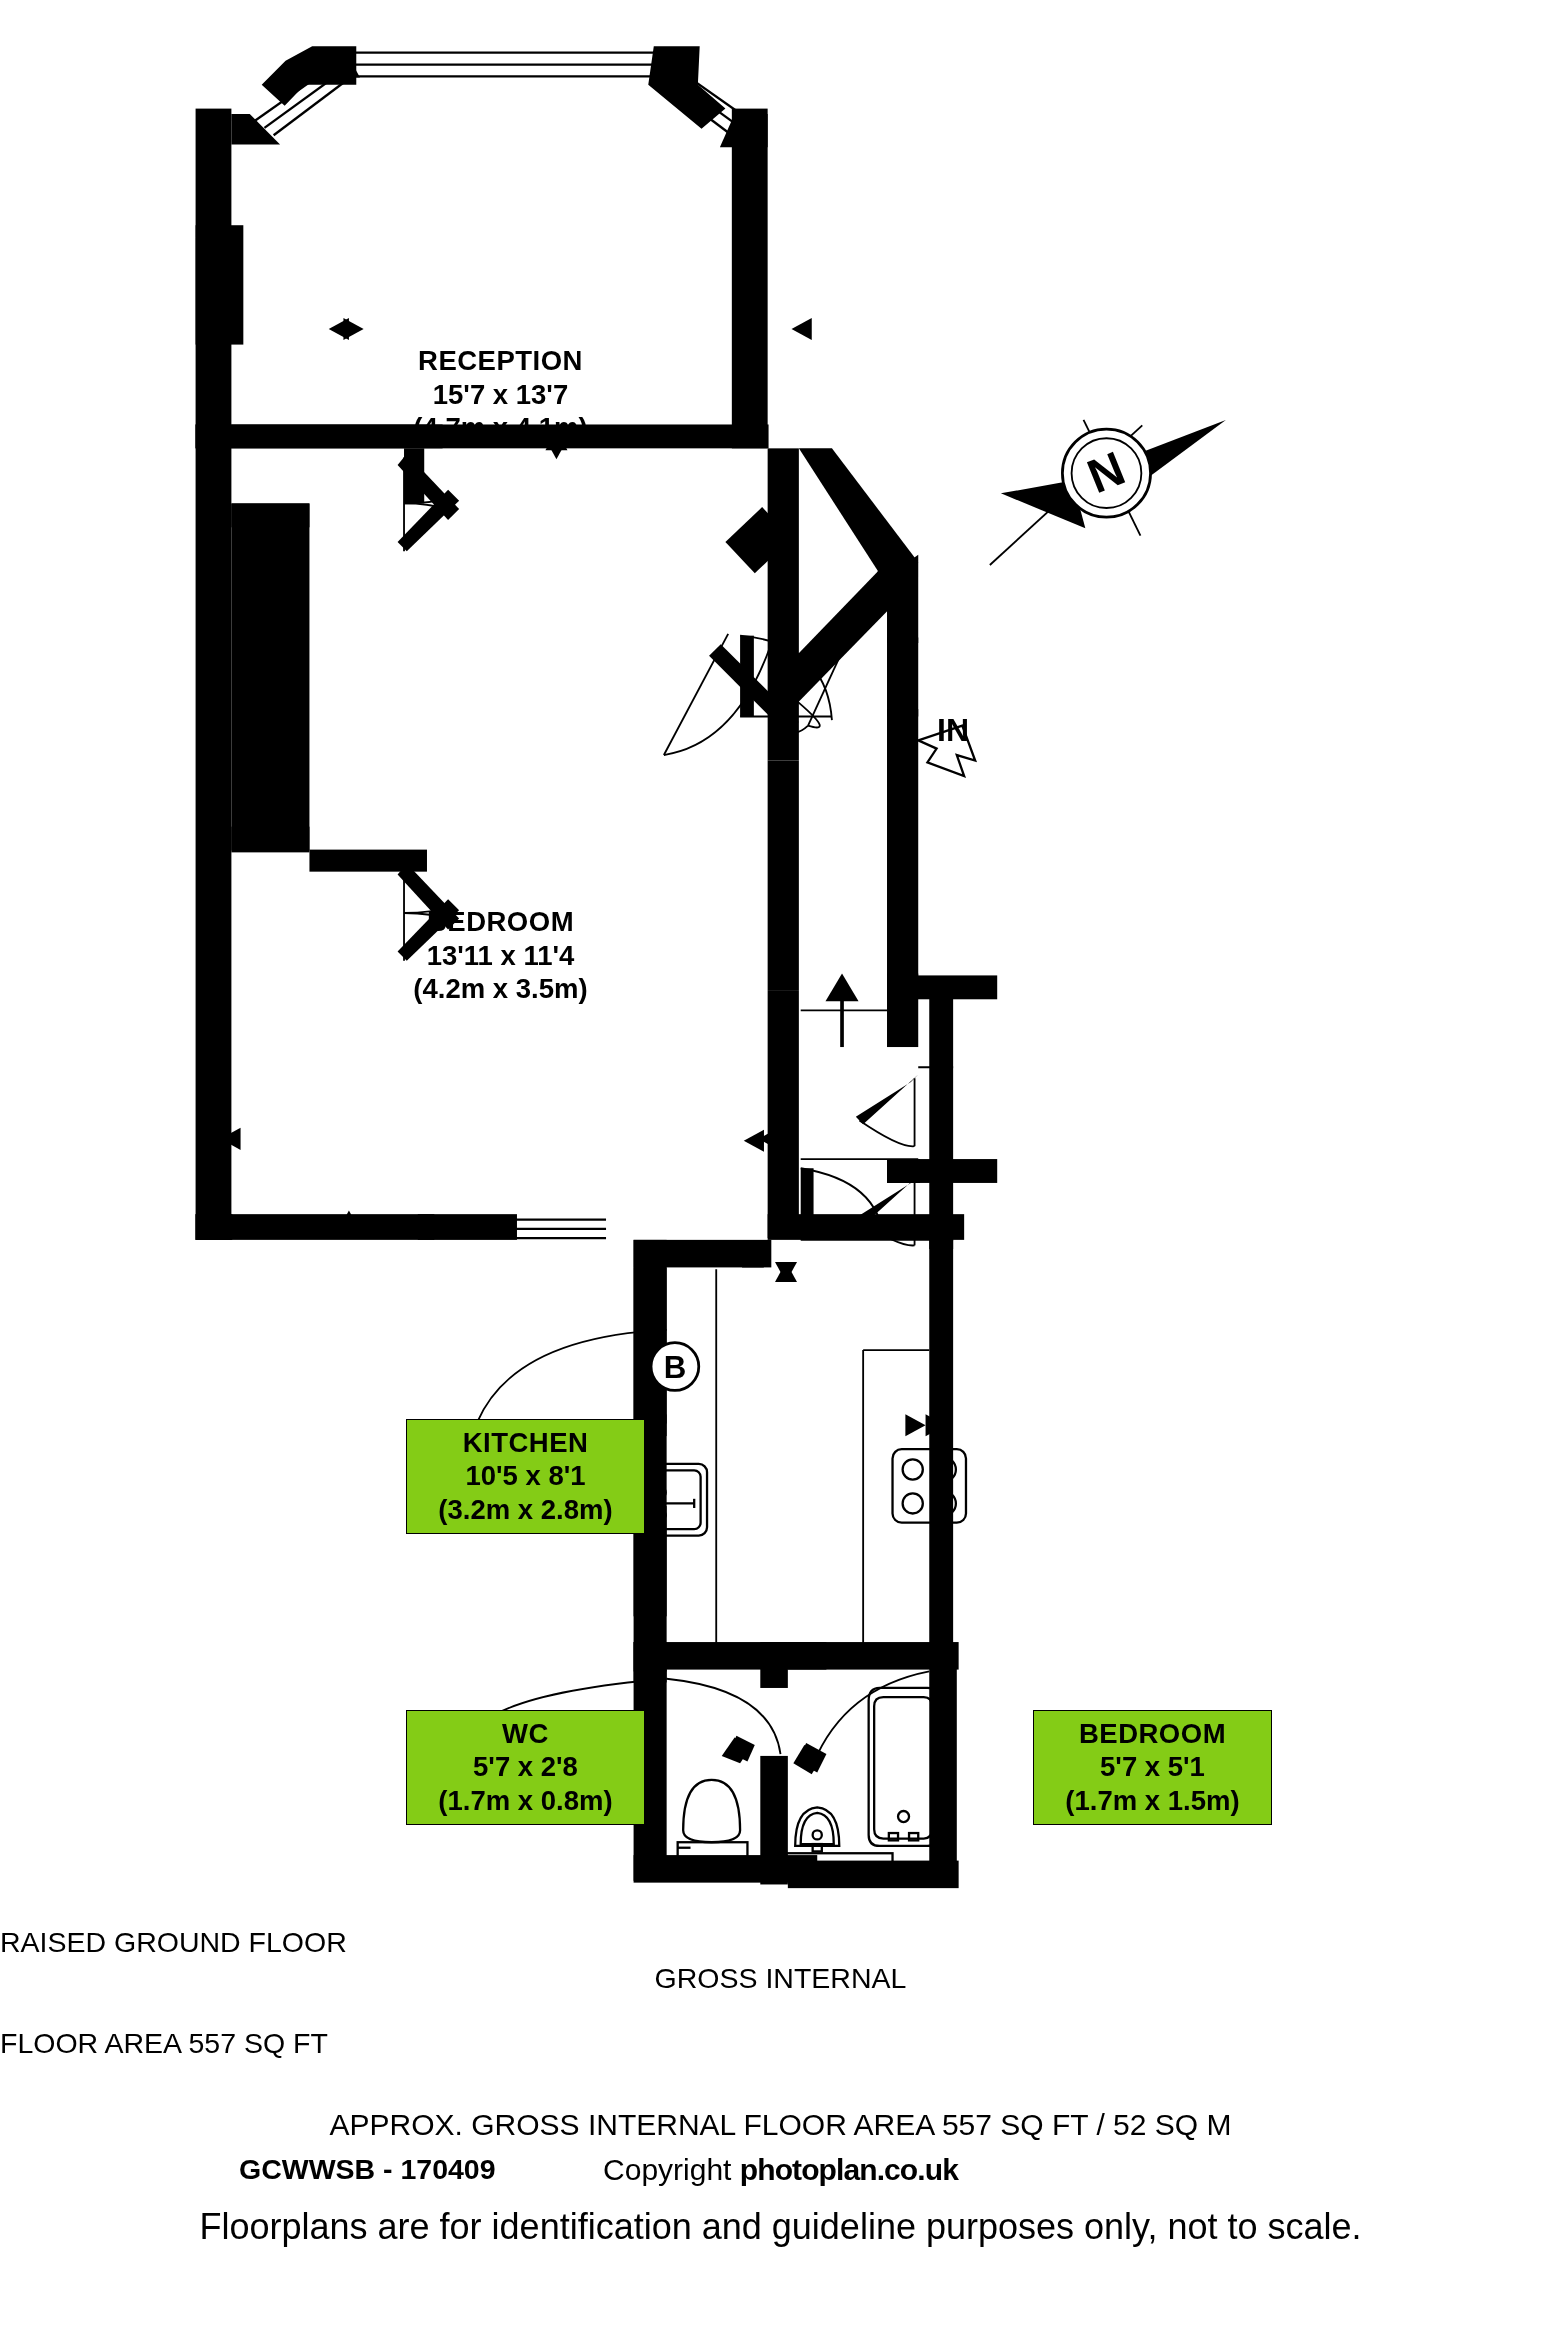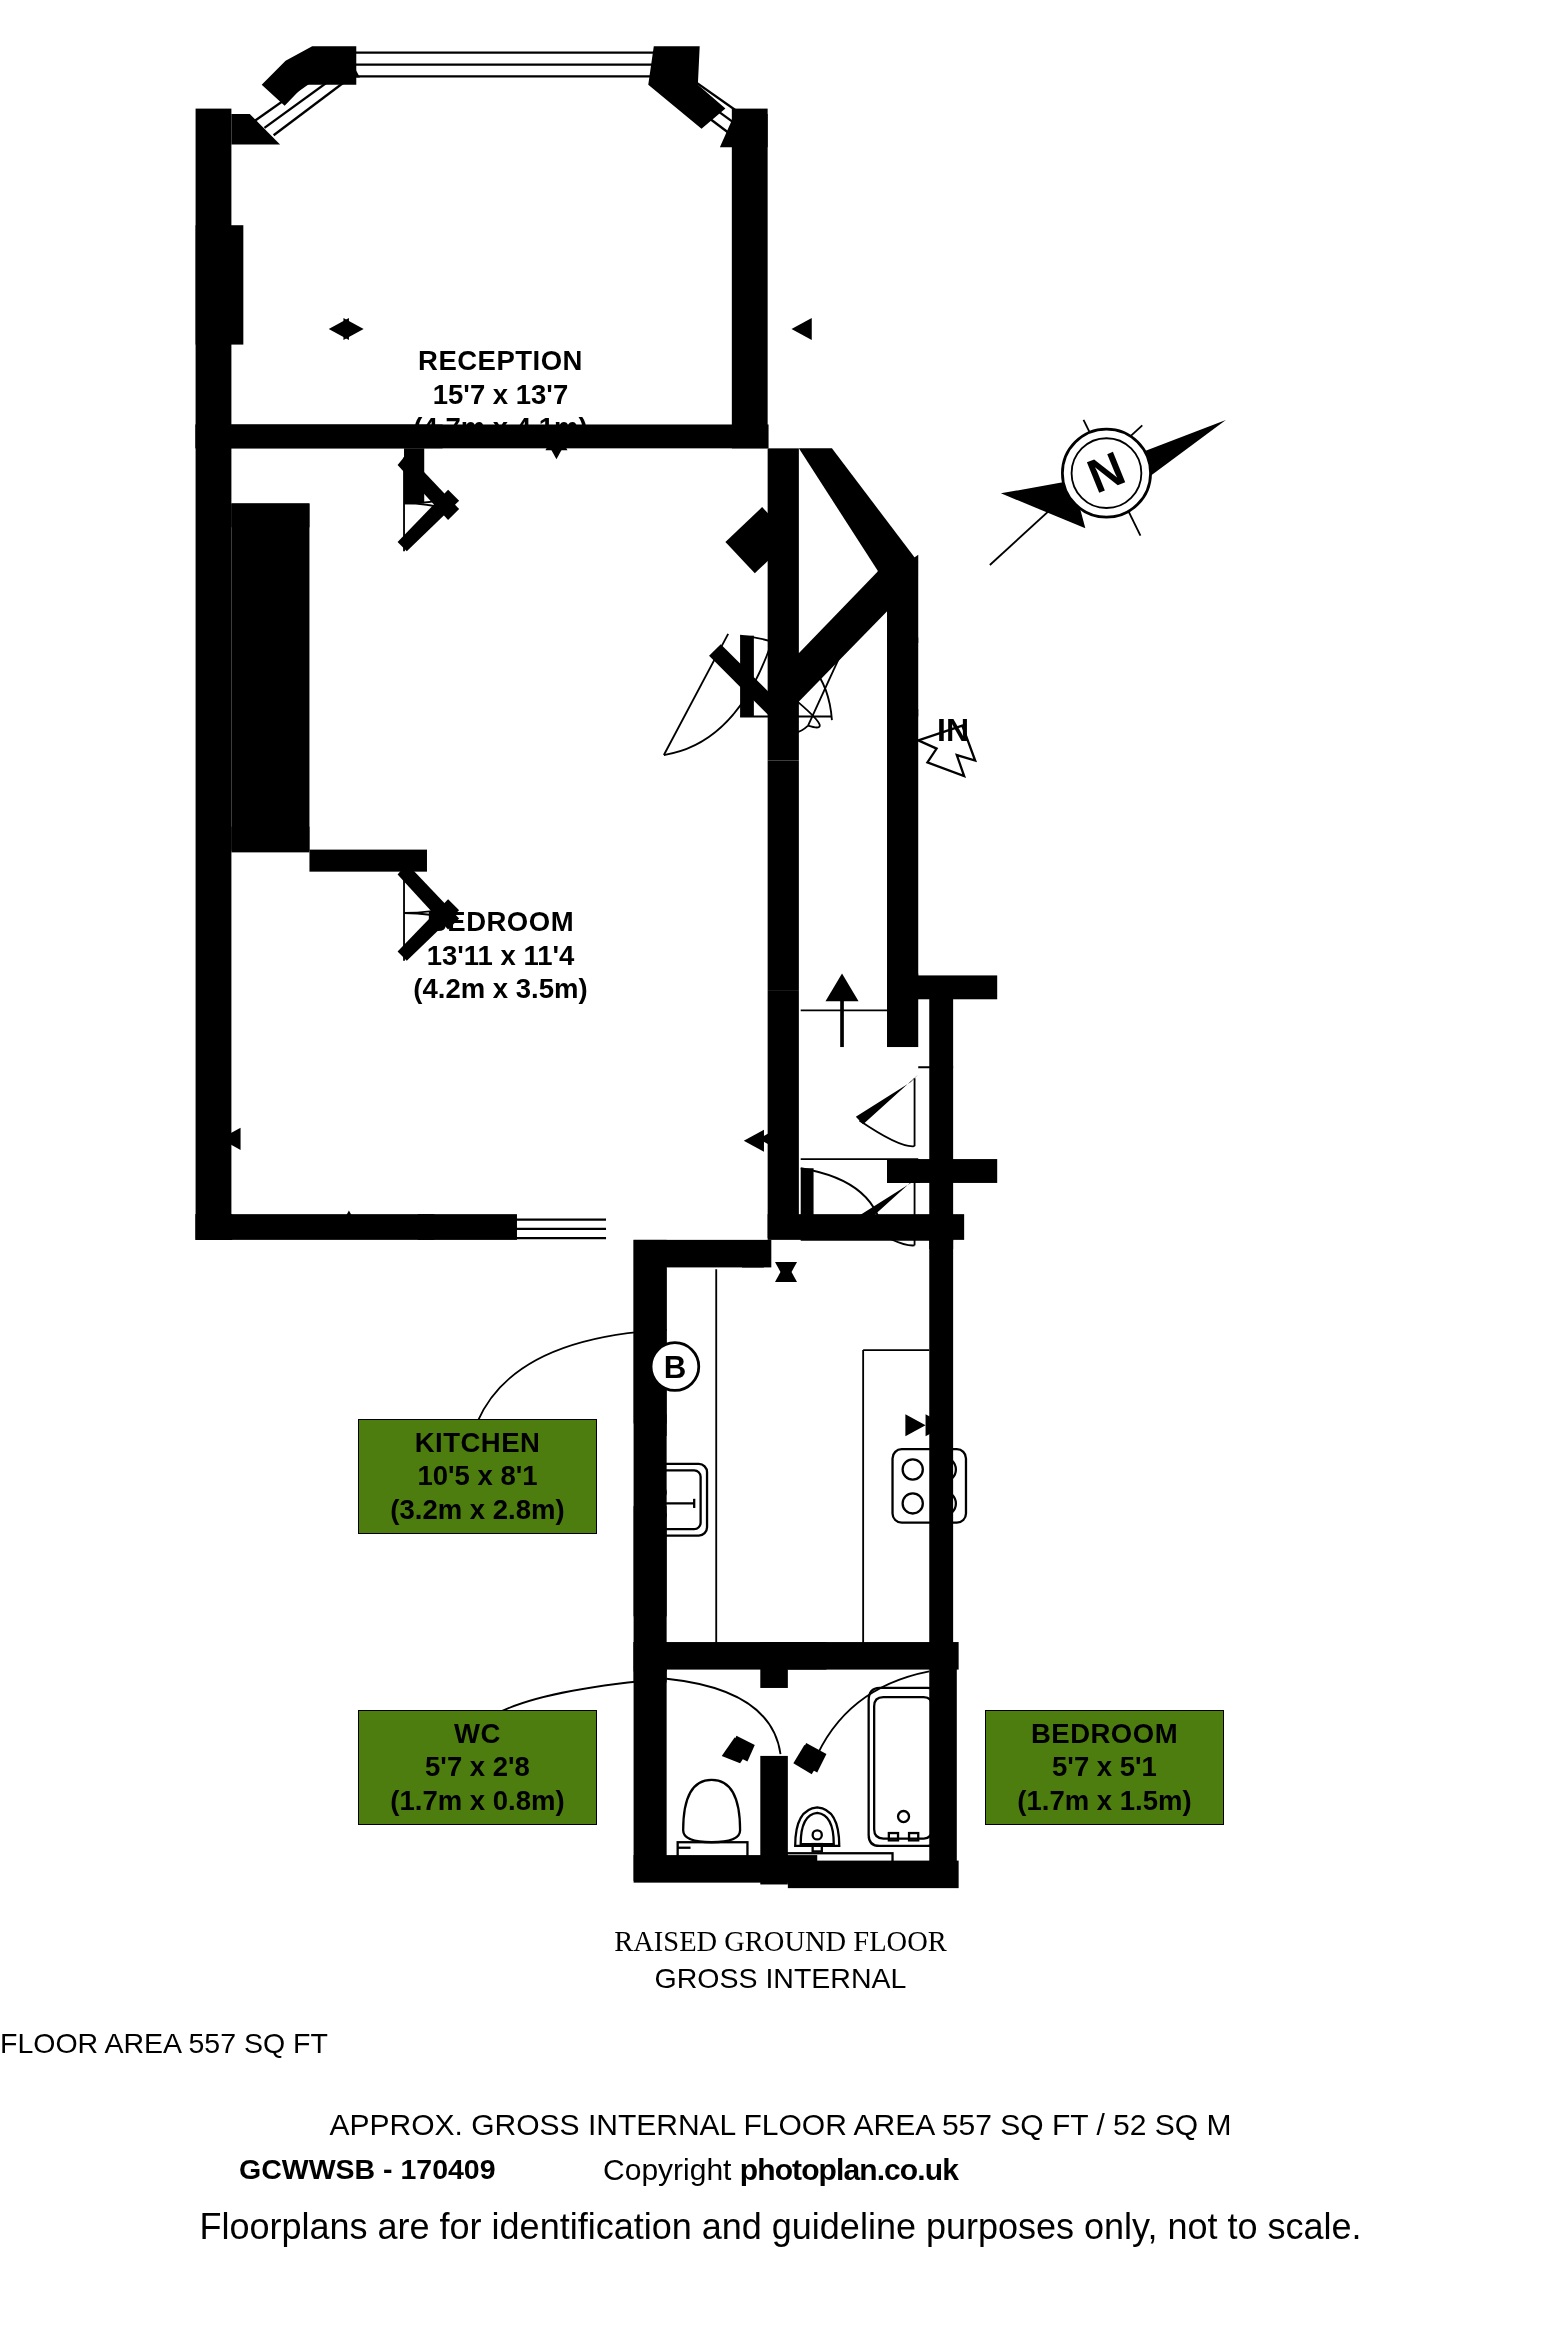--- a/index.html
+++ b/index.html
@@ -17,21 +17,21 @@
     position:absolute;
     text-align:center;
     font-weight:bold;
     line-height:1.22;
     white-space:nowrap;
     font-family:"Liberation Sans", sans-serif;
   }
   .rlabel .nm{font-size:27.5px;letter-spacing:0.5px;}
   .rlabel .d1{font-size:27.5px;}
   .rlabel .d2{font-size:27.5px;}
-  .boxed{border:1.8px solid #000;background:#4d7c0f;padding:5.5px 13px 7.3px 13px;}
+  .boxed{border:1.8px solid #000;background:#84cc16;padding:5.5px 13px 7.3px 13px;margin-left:48px;}
 
   .inlabel{
     position:absolute;font-weight:bold;font-size:32px;
     font-family:"Liberation Sans", sans-serif;
   }
 
   .footblock{
     position:absolute;left:0;width:1561px;text-align:center;
     font-family:"Liberation Sans", sans-serif;
   }
@@ -444,21 +444,21 @@
 
   <div class="rlabel boxed" style="left:985px;top:1710px;width:211px;">
     <div class="nm">BEDROOM</div>
     <div class="d1">5'7 x 5'1</div>
     <div class="d2">(1.7m x 1.5m)</div>
   </div>
 
   <div class="inlabel" style="left:937px;top:712px;">IN</div>
 
   <div class="footblock fl-title" style="top:1924px;">
-    <div style="text-align:center;font-family:Liberation Serif, serif;">RAISED GROUND FLOOR</div>
+    <div style="text-align:left;">RAISED GROUND FLOOR</div>
     <div style="text-align:center;">GROSS INTERNAL</div>
     <div style="text-align:left;margin-top:28px;">FLOOR AREA 557 SQ FT</div>
   </div>
 
   <div class="footblock" style="top:2108px;">
     <span class="fl-big">APPROX. GROSS INTERNAL FLOOR AREA 557 SQ FT / 52 SQ M</span>
   </div>
 
   <div class="footblock" style="top:2153px;height:42px;">
     <span class="code">GCWWSB - 170409</span>

